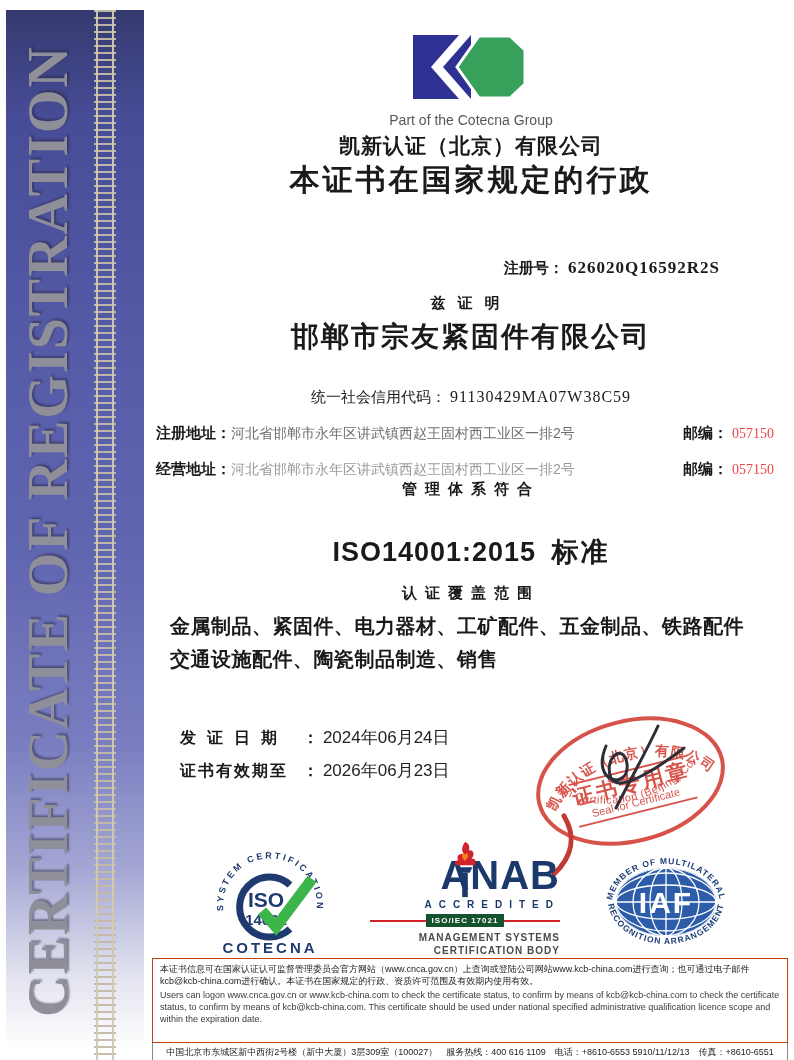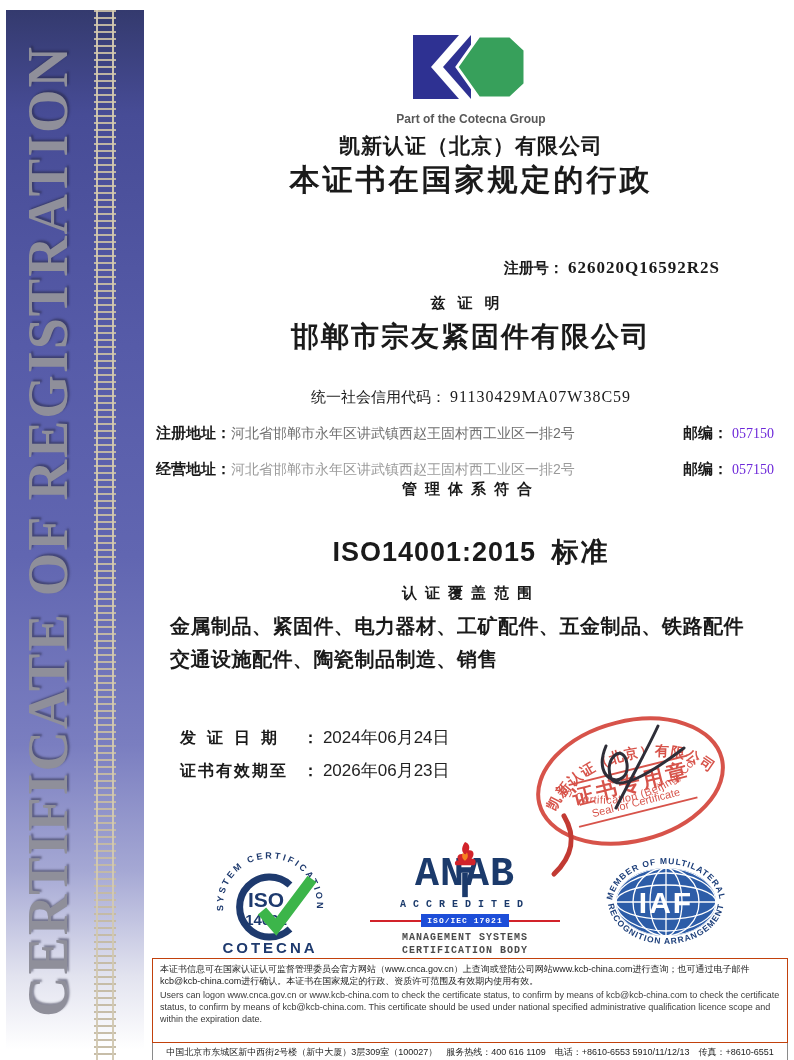--- a/index.html
+++ b/index.html
@@ -16,60 +16,60 @@
   .rail:before{left:2px}.rail:after{right:2px}
   .sidebar-text{position:absolute;left:-478px;top:486px;width:1040px;height:70px;line-height:70px;
     text-align:center;transform:rotate(-90deg);white-space:nowrap;
     font-family:"Liberation Serif","DejaVu Serif",serif;font-weight:bold;font-size:56px;letter-spacing:2px;
     color:#8f8f9a;text-shadow:2px 2px 2px rgba(35,35,60,.5);}
   
   .content{position:absolute;left:148px;top:0;width:646px;height:1060px;}
   .abs{position:absolute;left:0;width:100%;}
   .center{text-align:center;}
   .logo-wrap{top:34px;}
-  .group-line{top:112px;font-size:12px;font-weight:bold;color:#585858;}
+  .group-line{top:112px;font-size:14px;font-weight:normal;color:#585858;}
   .company-line{top:132px;font-size:21px;font-weight:bold;letter-spacing:1px;}
   .cert-title{top:160px;font-size:30px;font-weight:bold;letter-spacing:3px;}
   .reg-row{top:258px;right:74px;left:auto;width:auto;font-size:15px;font-weight:bold;}
   .reg-row .num{font-family:"Liberation Serif","DejaVu Serif",serif;font-size:17px;letter-spacing:1px;}
   .intro{top:294px;font-size:15px;font-weight:bold;letter-spacing:12px;}
   .holder{top:318px;font-size:28px;font-weight:bold;letter-spacing:2px;}
   .credit{top:388px;font-size:15px;}
   .credit .code{font-family:"Liberation Serif","DejaVu Serif",serif;font-size:16px;letter-spacing:1px;}
   .addr-row{display:flex;align-items:baseline;left:8px;width:618px;font-size:14px;}
   .addr1{top:424px}.addr2{top:460px}
   .addr-label{font-weight:bold;font-size:15px;white-space:nowrap;}
   .addr-value{flex:1;white-space:nowrap;overflow:hidden;}
   .addr1 .addr-value{color:#6f6f6f}.addr2 .addr-value{color:#9a9a9a}
   .zip{white-space:nowrap;margin-left:10px;}
   .zip .zl{font-weight:bold;font-size:15px;}
-  .zip .zv{font-family:"Liberation Serif","DejaVu Serif",serif;color:#6d28d9;}
+  .zip .zv{font-family:"Liberation Serif","DejaVu Serif",serif;color:#ef4444;}
   .conform{top:480px;font-size:15px;font-weight:bold;letter-spacing:8px;}
   .standard{top:534px;font-size:27px;font-weight:bold;}
   .standard .code{letter-spacing:1px;}
   .standard .suffix{letter-spacing:2px;margin-left:8px;}
   .scope-title{top:584px;font-size:15px;font-weight:bold;letter-spacing:8px;}
   .scope{top:610px;left:22px;width:604px;font-size:20px;font-weight:bold;line-height:33px;letter-spacing:.5px;}
   .dates{top:726px;left:32px;width:400px;font-size:16px;}
   .date-row{margin-bottom:10px;font-weight:bold;}
   .dlabel1{display:inline-block;width:118px;letter-spacing:11px;}
   .dlabel2{display:inline-block;width:118px;letter-spacing:2px;}
   .dval{font-weight:normal;font-size:17px;color:#222;}
   .seal{top:688px;left:358px;width:250px;height:195px;}
   .note{top:790px;left:6px;width:628px;font-size:13.5px;line-height:27px;color:#222;}
   .note .l2{padding-left:27px;}
   .badges{top:845px;display:flex;justify-content:center;align-items:center;gap:40px;}
   
-  .anab{position:relative;width:190px;height:110px;text-align:center;font-family:Liberation Mono, monospace;}
+  .anab{position:relative;width:190px;height:110px;text-align:right;}
   .anab .torch{position:absolute;left:50%;top:-6px;transform:translateX(-50%);z-index:2;}
   .anab .word{position:relative;z-index:1;font-size:40px;font-weight:800;color:#1b3a6b;letter-spacing:1px;line-height:44px;margin-top:6px;}
   .anab .accr{font-size:10px;font-weight:bold;color:#1b3a6b;letter-spacing:7px;margin-top:2px;}
   .anab .stdline{display:flex;align-items:center;margin-top:4px;}
   .anab .stdline .bar{flex:1;height:2px;background:#d2232a;}
-  .anab .stdbox{background:#1d4ed8;color:#fff;font-size:8px;font-weight:bold;padding:2px 6px;letter-spacing:1px;}
+  .anab .stdbox{background:#14532d;color:#fff;font-size:8px;font-weight:bold;padding:2px 6px;letter-spacing:1px;}
   .anab .mgmt{font-size:10px;font-weight:bold;color:#4a4a4a;letter-spacing:1px;line-height:13px;margin-top:4px;}
   .footer{top:958px;left:4px;width:636px;}
   .fbox{border:1px solid #c2410c;padding:4px 7px 17px;}
   .fbox .cn{font-size:9px;line-height:12px;color:#222;}
   .fbox .en{font-size:9px;line-height:12px;color:#3a3a3a;margin-top:2px;}
   .faddr{border:1px solid #8a8a8a;border-top:none;padding:3px 6px;text-align:center;font-size:9px;line-height:13px;color:#222;}
 </style>
 </head>
 <body>
 

